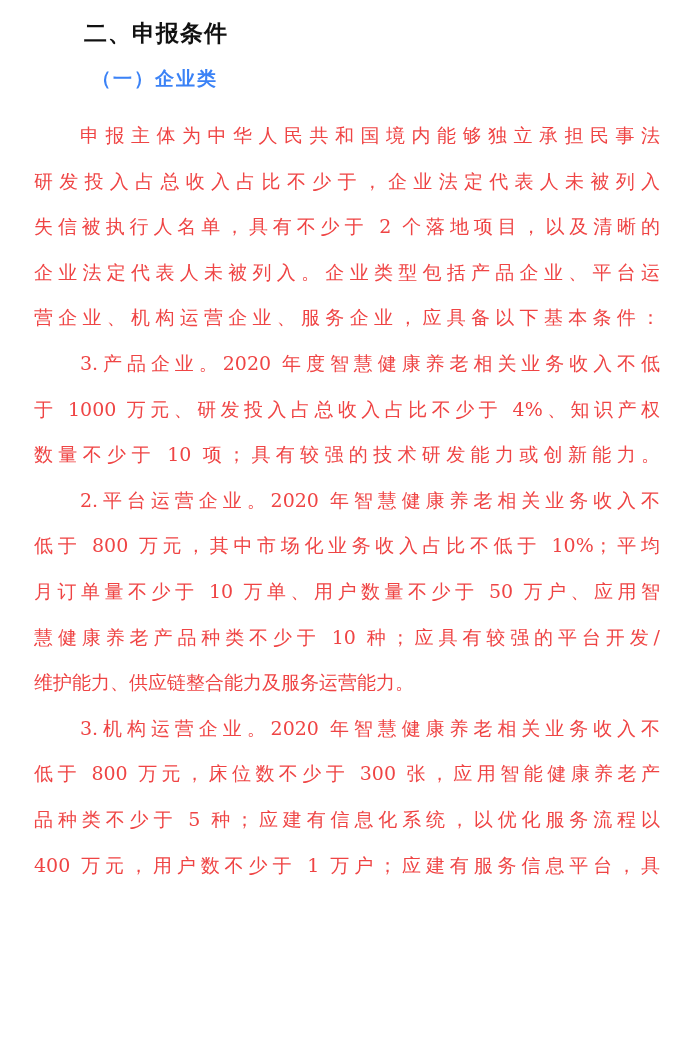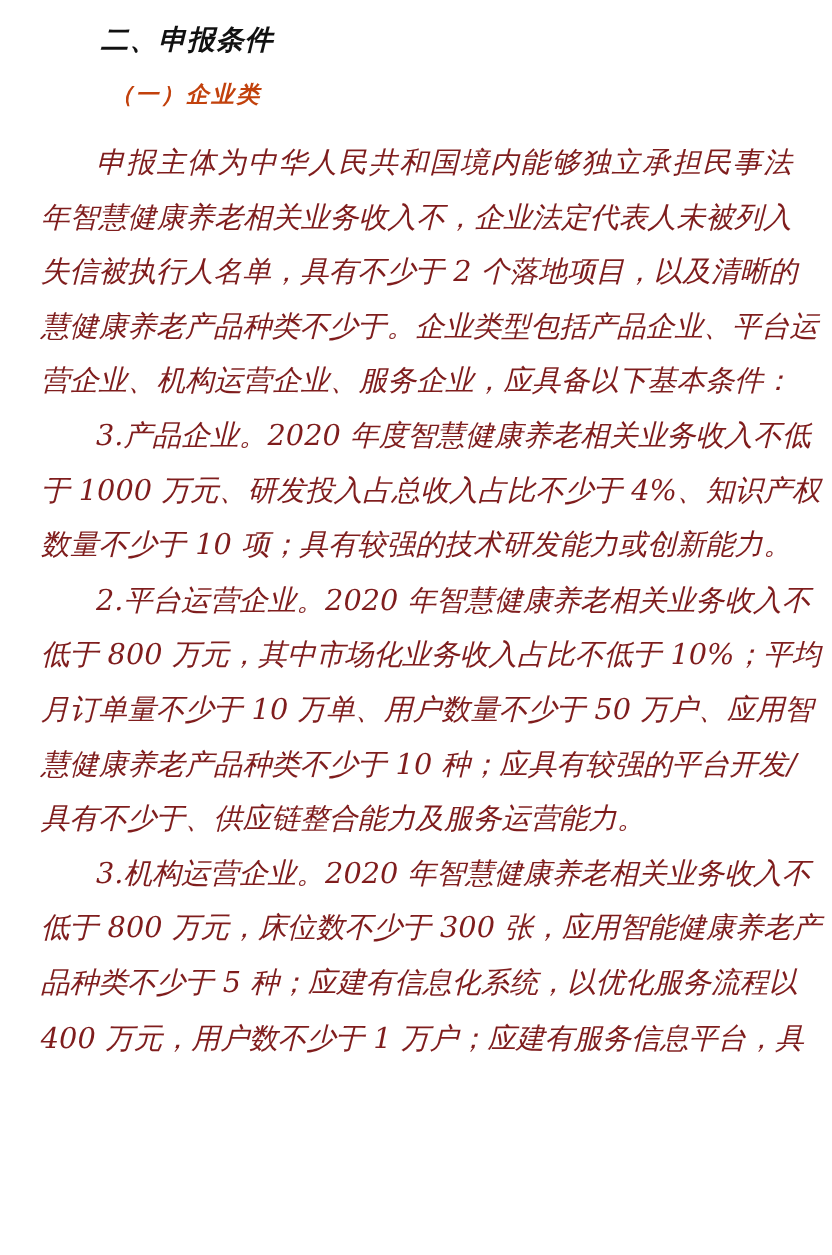--- a/index.html
+++ b/index.html
@@ -1,61 +1,61 @@
 <!DOCTYPE html>
 <html><head>
 <meta charset="utf-8">
 <style>
   html, body { margin: 0; padding: 0; }
   body {
     width: 693px; height: 1046px; overflow: hidden;
     background: #ffffff; color: #1a1a1a;
     font-family: "DejaVu Serif", "Liberation Serif", serif;
   }
-  .page { position: relative; width: 693px; height: 818px; font-style: italic; }
+  .page { position: relative; width: 693px; height: 818px; }
   .h1 {
     position: absolute; left: 84px; top: 18px;
     font-family: "DejaVu Sans", "Liberation Sans", sans-serif;
     font-weight: bold; font-size: 23px; letter-spacing: 1px; color: #111;
   }
   .h2 {
     position: absolute; left: 92px; top: 66px;
     font-family: "DejaVu Sans", "Liberation Sans", sans-serif;
-    font-weight: bold; font-size: 19px; letter-spacing: 2px; color: #c2410c;
+    font-weight: bold; font-size: 19px; letter-spacing: 2px; color: #3b82f6;
   }
   .body {
     position: absolute; left: 34px; top: 113px; width: 626px;
   }
   .line {
     height: 45.6px; line-height: 45.6px;
-    font-size: 24px; white-space: nowrap;
+    font-size: 19px; white-space: nowrap;
     text-align: justify; text-align-last: justify;
-    color: #7f1d1d;
+    color: #ef4444;
   }
   .line.indent { padding-left: 46px; }
   .line.last { text-align-last: left; }
 </style>
 </head>
 <body>
 
 <div class="page">
   <div class="h1">二、申报条件</div>
   <div class="h2">（一）企业类</div>
   <div class="body" id="body">
       <div class="line indent">申报主体为中华人民共和国境内能够独立承担民事法</div>
-      <div class="line">年智慧健康养老相关业务收入不，企业法定代表人未被列入</div>
+      <div class="line">研发投入占总收入占比不少于，企业法定代表人未被列入</div>
       <div class="line">失信被执行人名单，具有不少于 2 个落地项目，以及清晰的</div>
-      <div class="line">慧健康养老产品种类不少于。企业类型包括产品企业、平台运</div>
+      <div class="line">企业法定代表人未被列入。企业类型包括产品企业、平台运</div>
       <div class="line">营企业、机构运营企业、服务企业，应具备以下基本条件：</div>
       <div class="line indent">3.产品企业。2020 年度智慧健康养老相关业务收入不低</div>
       <div class="line">于 1000 万元、研发投入占总收入占比不少于 4%、知识产权</div>
       <div class="line">数量不少于 10 项；具有较强的技术研发能力或创新能力。</div>
       <div class="line indent">2.平台运营企业。2020 年智慧健康养老相关业务收入不</div>
       <div class="line">低于 800 万元，其中市场化业务收入占比不低于 10%；平均</div>
       <div class="line">月订单量不少于 10 万单、用户数量不少于 50 万户、应用智</div>
       <div class="line">慧健康养老产品种类不少于 10 种；应具有较强的平台开发/</div>
-      <div class="line last">具有不少于、供应链整合能力及服务运营能力。</div>
+      <div class="line last">维护能力、供应链整合能力及服务运营能力。</div>
       <div class="line indent">3.机构运营企业。2020 年智慧健康养老相关业务收入不</div>
       <div class="line">低于 800 万元，床位数不少于 300 张，应用智能健康养老产</div>
       <div class="line">品种类不少于 5 种；应建有信息化系统，以优化服务流程以</div>
       <div class="line">400 万元，用户数不少于 1 万户；应建有服务信息平台，具</div>
     </div>
 </div>
 
 </body></html>

